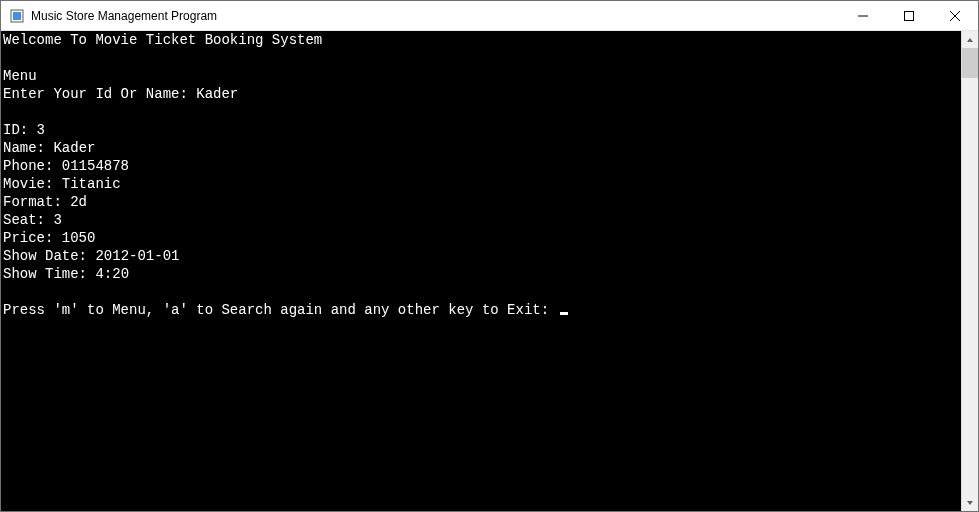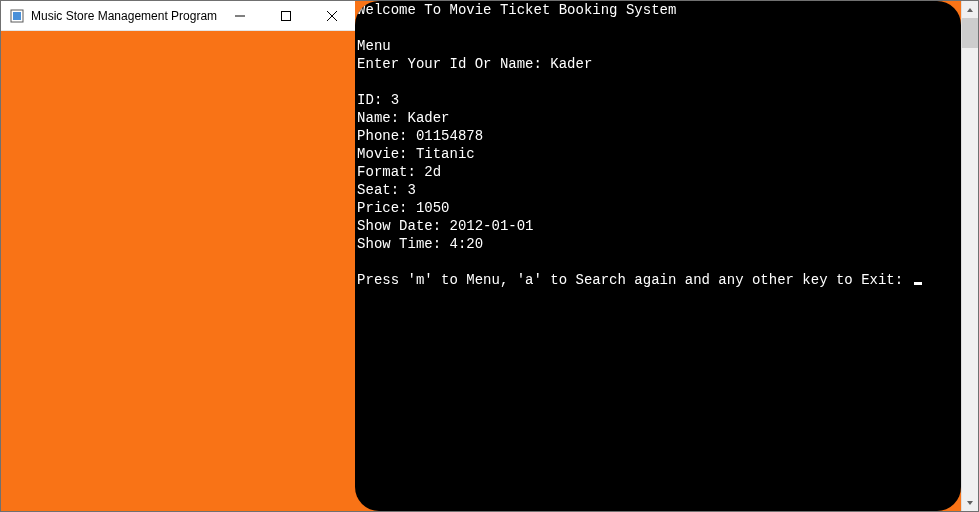--- a/index.html
+++ b/index.html
@@ -11,23 +11,23 @@
       font-family: "Segoe UI", Tahoma, sans-serif;
       background: #fff;
       width: 979px;
       height: 512px;
       overflow: hidden;
     }
     .window {
       width: 979px;
       height: 512px;
       border: 1px solid #707070;
-      background: #f97316;
+      background: #7dd3fc;
       display: flex;
-      flex-direction: row;
+      flex-direction: column;
     }
     .titlebar {
       height: 30px;
       background: #fff;
       display: flex;
       align-items: center;
       border-bottom: 1px solid #e5e5e5;
       flex-shrink: 0;
     }
     .titlebar-icon {
@@ -68,21 +68,20 @@
     .console {
       flex: 1;
       background: #000;
       color: #fff;
       font-family: Consolas, "Courier New", monospace;
       font-size: 14px;
       line-height: 18px;
       padding: 0 0 0 2px;
       white-space: pre;
       overflow: hidden;
-      border-radius: 24px;
     }
     .scrollbar {
       width: 17px;
       background: #f0f0f0;
       display: flex;
       flex-direction: column;
       border-left: 1px solid #ddd;
     }
     .scroll-arrow {
       height: 17px;

